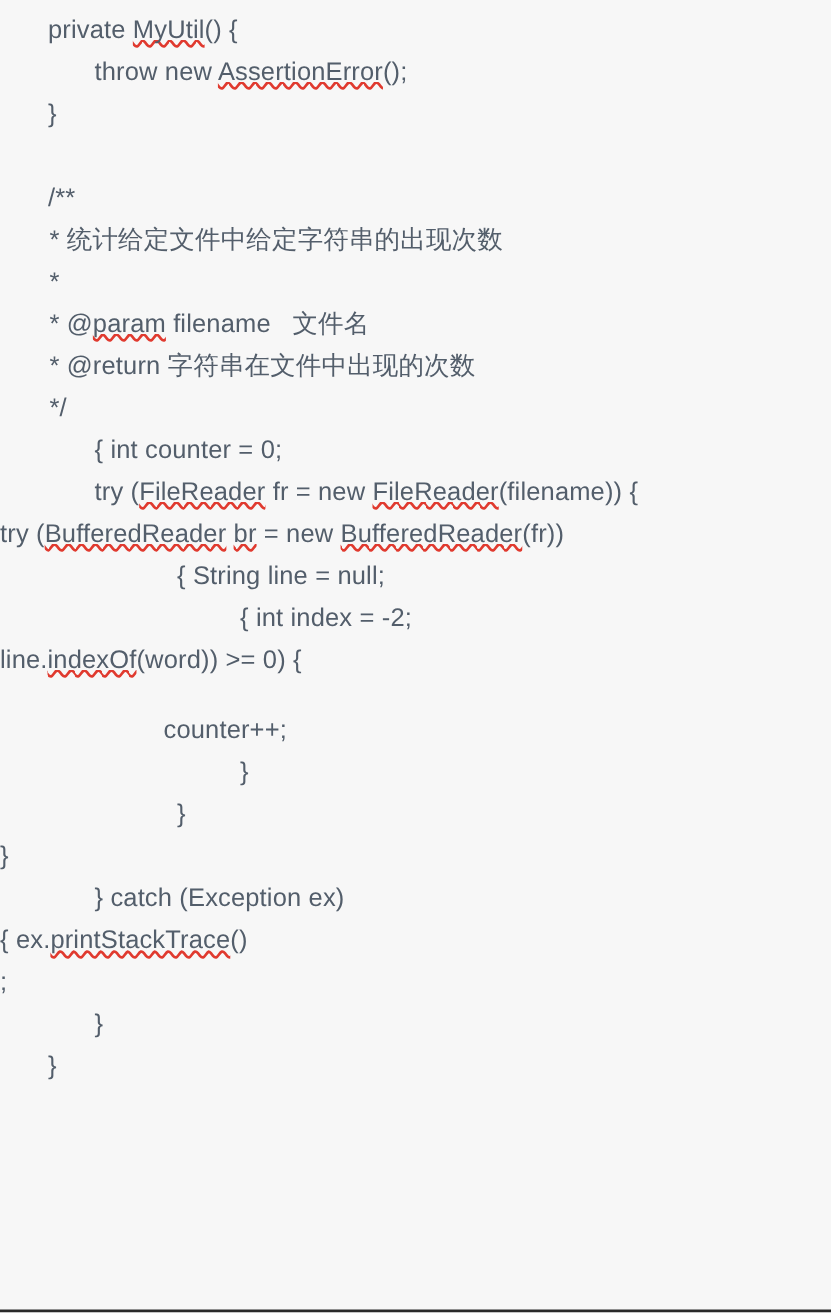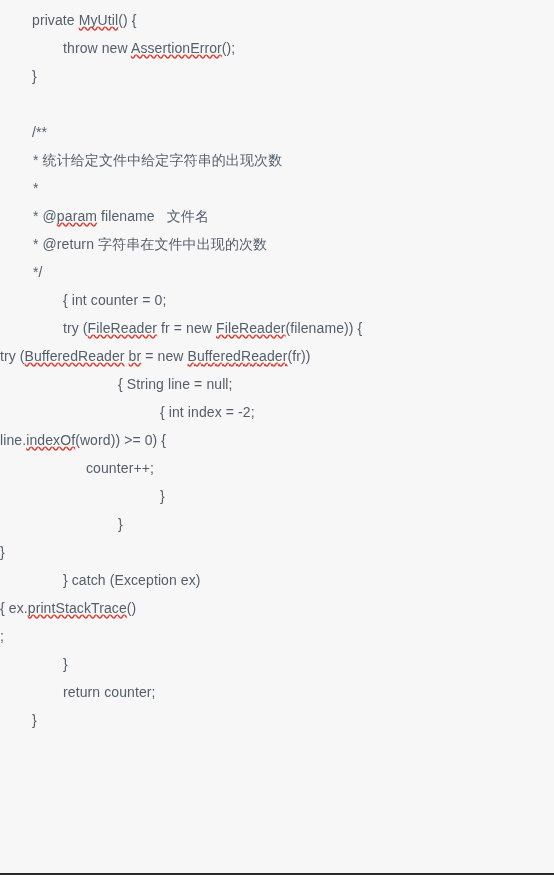--- a/index.html
+++ b/index.html
@@ -18,39 +18,39 @@
     position: relative;
     width: 554px;
     height: 875px;
     background: #f7f7f7;
     box-sizing: border-box;
     border-bottom: 2px solid #2a2a2a;
     padding-top: 6px;
   }
 
   .code-line {
-    font-size: 14px;
+    font-size: 17px;
     line-height: 28px;
     height: 28px;
     color: #535e6b;
     white-space: pre;
     letter-spacing: 0.1px;
     box-sizing: border-box;
   }
 
   
   .i0   { padding-left: 0px;   }
   .i32  { padding-left: 32px;  }
   .i37  { padding-left: 33px;  }
   .i64  { padding-left: 63px;  }
   .i94  {  }
   .i118 { padding-left: 118px; }
   .i145 { padding-left: 146px; }
   .i160 { padding-left: 160px; }
-  .i190 { padding-left: 86px; }
+  .i190 { padding-left: 109px; margin-top: 19px; }
 
   .blank { height: 28px; }
 
   
   .sp {
     text-decoration: underline wavy #e03a2f;
     text-decoration-skip-ink: none;
     text-underline-offset: 1px;
     -webkit-text-decoration: underline wavy #e03a2f;
   }
@@ -77,16 +77,15 @@
       <div class="code-line i160">{ int index = -2;</div>
       <div class="code-line i0">line.<span class="sp">indexOf</span>(word)) &gt;= 0) {</div>
       <div class="code-line i190">counter++;</div>
       <div class="code-line i160">}</div>
       <div class="code-line i118">}</div>
       <div class="code-line i94">}</div>
       <div class="code-line i64">} catch (Exception ex)</div>
       <div class="code-line i94">{ ex.<span class="sp">printStackTrace</span>()</div>
       <div class="code-line i94">;</div>
       <div class="code-line i64">}</div>
-      <div class="code-line i64">return counter;</div>
       <div class="code-line i32">}</div>
     </div>
 </div>
 
 </body></html>

